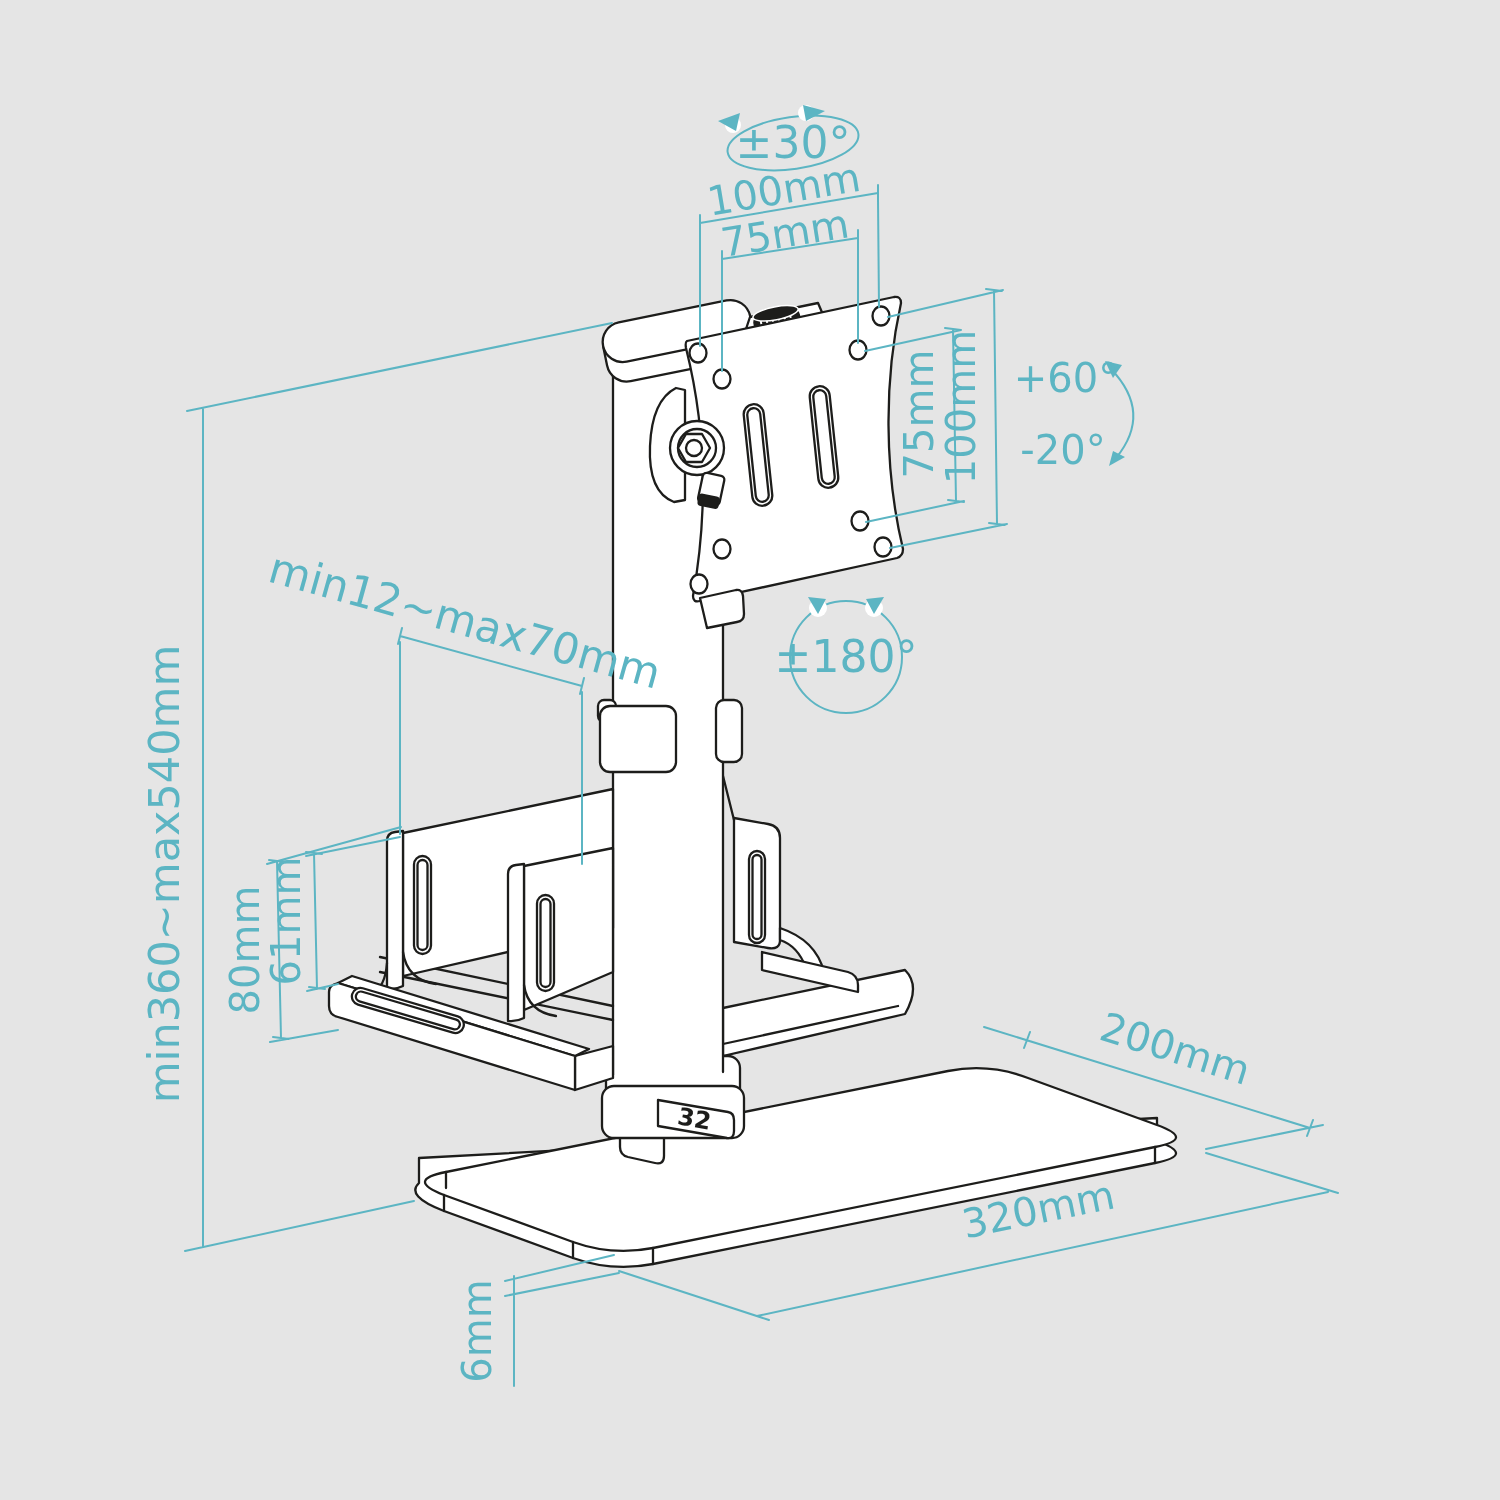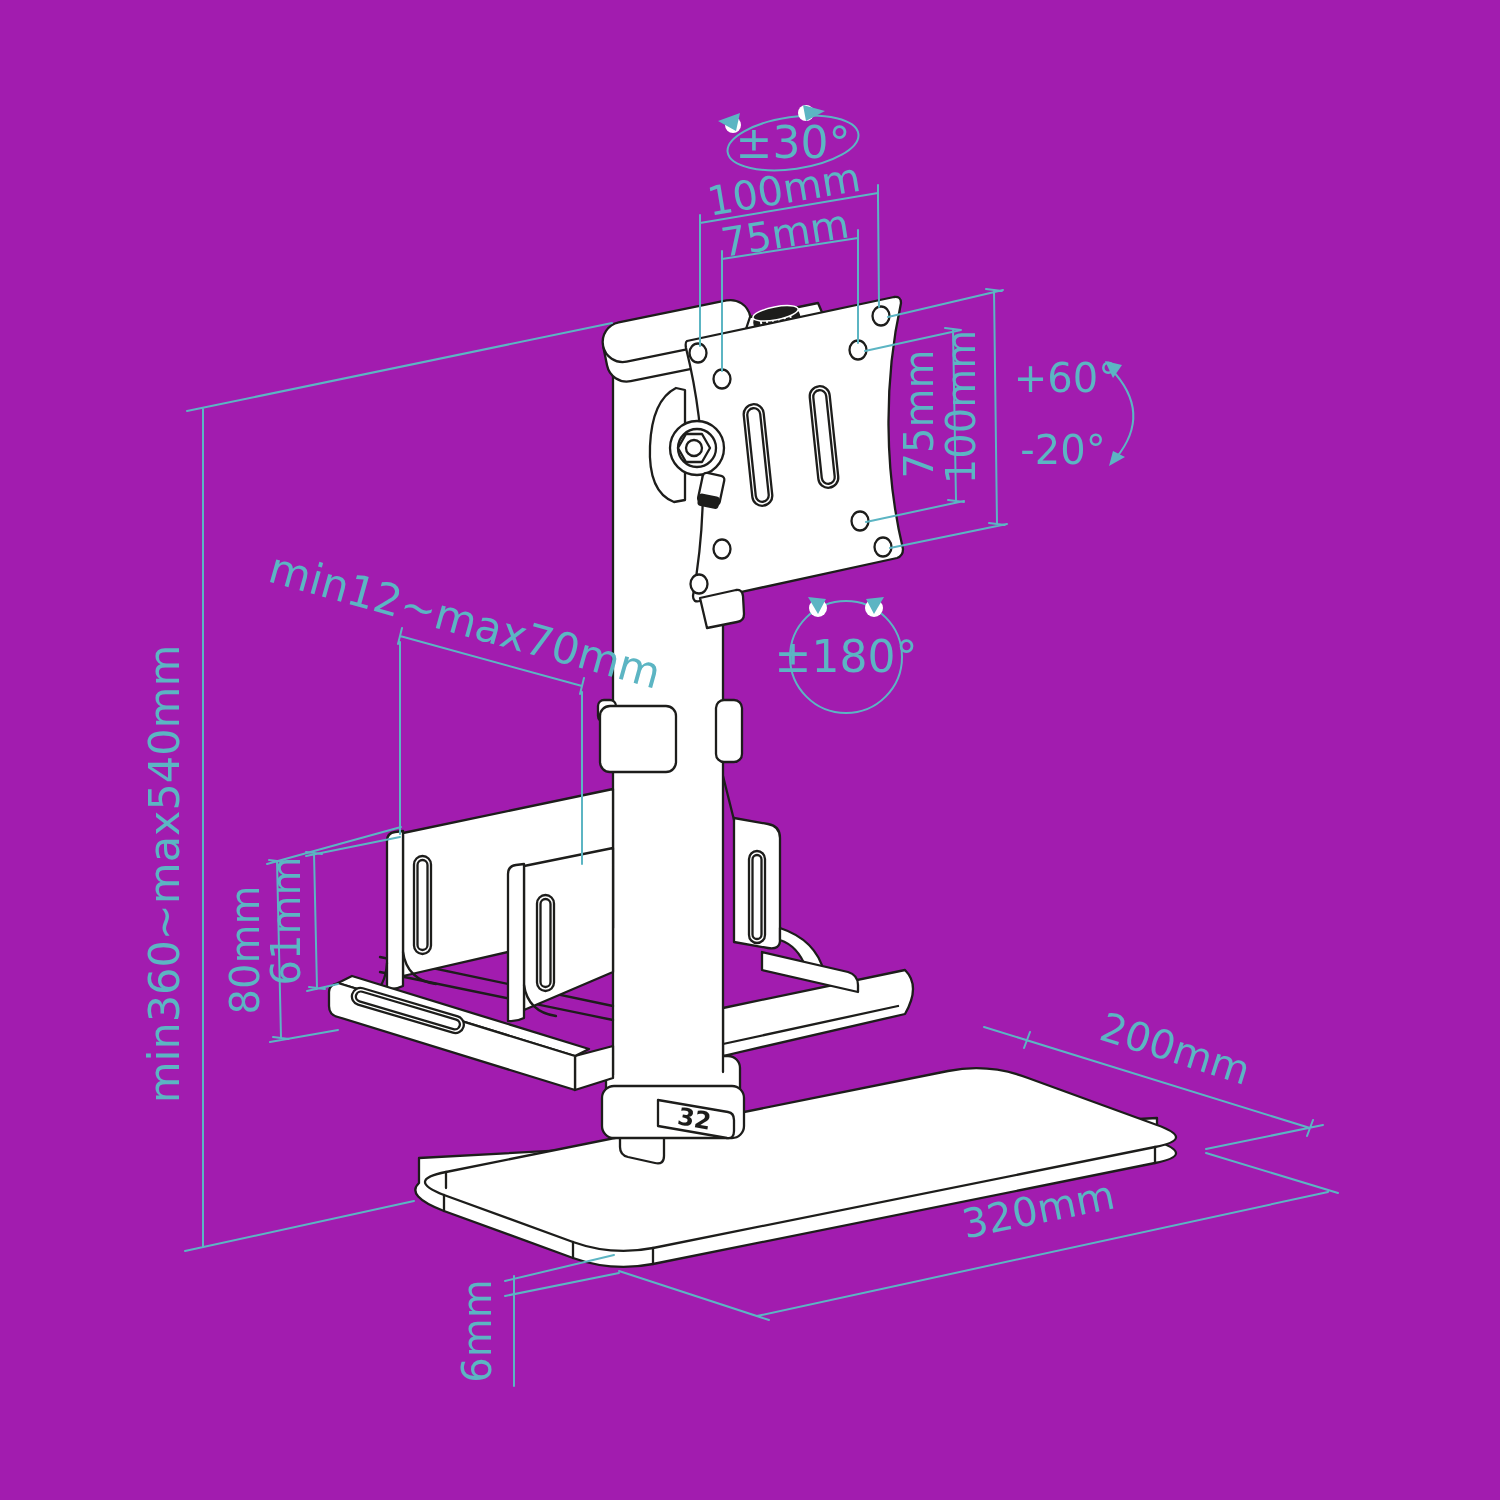--- a/index.html
+++ b/index.html
@@ -1,16 +1,16 @@
 <!DOCTYPE html>
 <html><head>
 <meta charset="utf-8">
 <style>
   html,body{margin:0;padding:0;background:#ffffff;}
-  .stage{position:relative;width:1500px;height:1500px;background:#a21caf;overflow:hidden;
+  .stage{position:relative;width:1500px;height:1500px;background:#e5e5e5;overflow:hidden;
          font-family:"DejaVu Sans", sans-serif;}
   svg{display:block;width:1500px;height:1500px;}
   .ink{stroke:#1d1d1b;fill:#ffffff;stroke-width:2.3;stroke-linejoin:round;stroke-linecap:round;}
   .ink-line{stroke:#1d1d1b;fill:none;stroke-width:2.3;stroke-linejoin:round;stroke-linecap:round;}
   .ink-dark{fill:#1d1d1b;stroke:#1d1d1b;stroke-width:1.5;}
   .rib{stroke:#ffffff;stroke-width:2;fill:none;}
   .dim{stroke:#5cb5c3;fill:none;stroke-width:2;stroke-linecap:round;}
   .dim-fill{fill:#5cb5c3;stroke:none;}
   .cover{fill:#ffffff;stroke:none;}
   text.dim-label{fill:#5cb5c3;font-family:"DejaVu Sans", sans-serif;font-size:40px;text-anchor:middle;}

